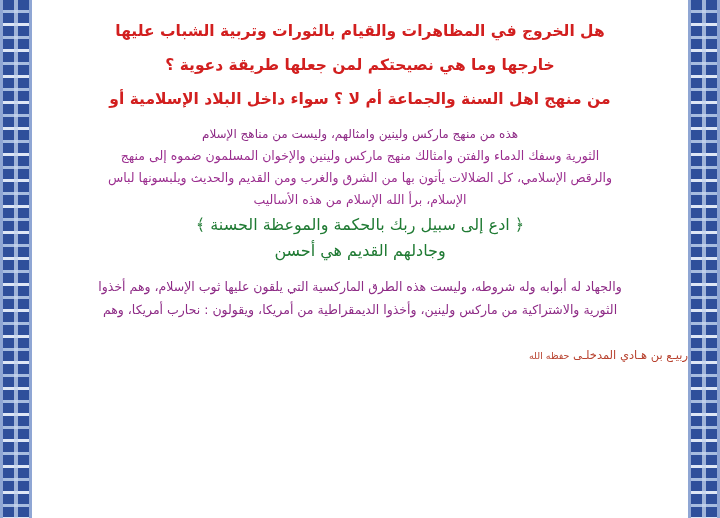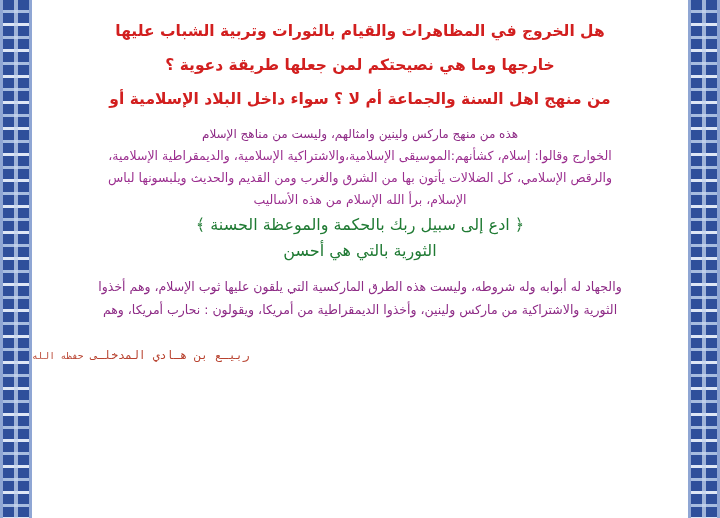--- a/index.html
+++ b/index.html
@@ -105,26 +105,25 @@
     font-size: 12.5px;
     line-height: 22px;
   }
   .block-two p { margin: 0 0 1px 0; }
 
   .signature {
     position: absolute;
     left: 0;
     right: 0;
     bottom: 16px;
-    text-align: left;
+    text-align: right;
     color: #b8422f;
     font-size: 11.5px;
     letter-spacing: 1px;
     direction: rtl;
-    font-family: Liberation Mono, monospace;
   }
   .signature .small {
     font-size: 9.5px;
   }
 </style>
 </head>
 <body>
 
 <div class="page">
 
@@ -138,27 +137,27 @@
   <div class="content">
 
     <div class="title">
       <span class="ln">هل الخروج في المظاهرات والقيام بالثورات وتربية الشباب عليها</span>
       <span class="ln">خارجها وما هي نصيحتكم لمن جعلها طريقة دعوية ؟</span>
       <span class="ln">من منهج اهل السنة والجماعة أم لا ؟ سواء داخل البلاد الإسلامية أو</span>
     </div>
 
     <div class="body-block">
       <p class="para-purple-small">هذه من منهج ماركس ولينين وامثالهم، وليست من مناهج الإسلام</p>
-      <p>الخوارج وقالوا: إسلام، كشأنهم:الموسيقى الإسلامية،والاشتراكية الإسلامية، والديمقراطية الإسلامية،</p>
+      <p>الثورية وسفك الدماء والفتن وامثالك منهج ماركس ولينين والإخوان المسلمون ضموه إلى منهج</p>
       <p>والرقص الإسلامي، كل الضلالات يأتون بها من الشرق والغرب ومن القديم والحديث ويلبسونها لباس</p>
       <p>الإسلام، برأ الله الإسلام من هذه الأساليب</p>
     </div>
 
     <div class="para-green">﴿ ادع إلى سبيل ربك بالحكمة والموعظة الحسنة ﴾</div>
-    <div class="para-green">الثورية بالتي هي أحسن</div>
+    <div class="para-green">وجادلهم القديم هي أحسن</div>
 
     <div class="block-two">
       <p>والجهاد له أبوابه وله شروطه، وليست هذه الطرق الماركسية التي يلقون عليها ثوب الإسلام، وهم أخذوا</p>
       <p>الثورية والاشتراكية من ماركس ولينين، وأخذوا الديمقراطية من أمريكا، ويقولون : نحارب أمريكا، وهم</p>
     </div>
 
     <div class="signature">
       <span>ربيـع بن هـادي المدخلـى</span>
       <span class="small">حفظه الله</span>
     </div>

